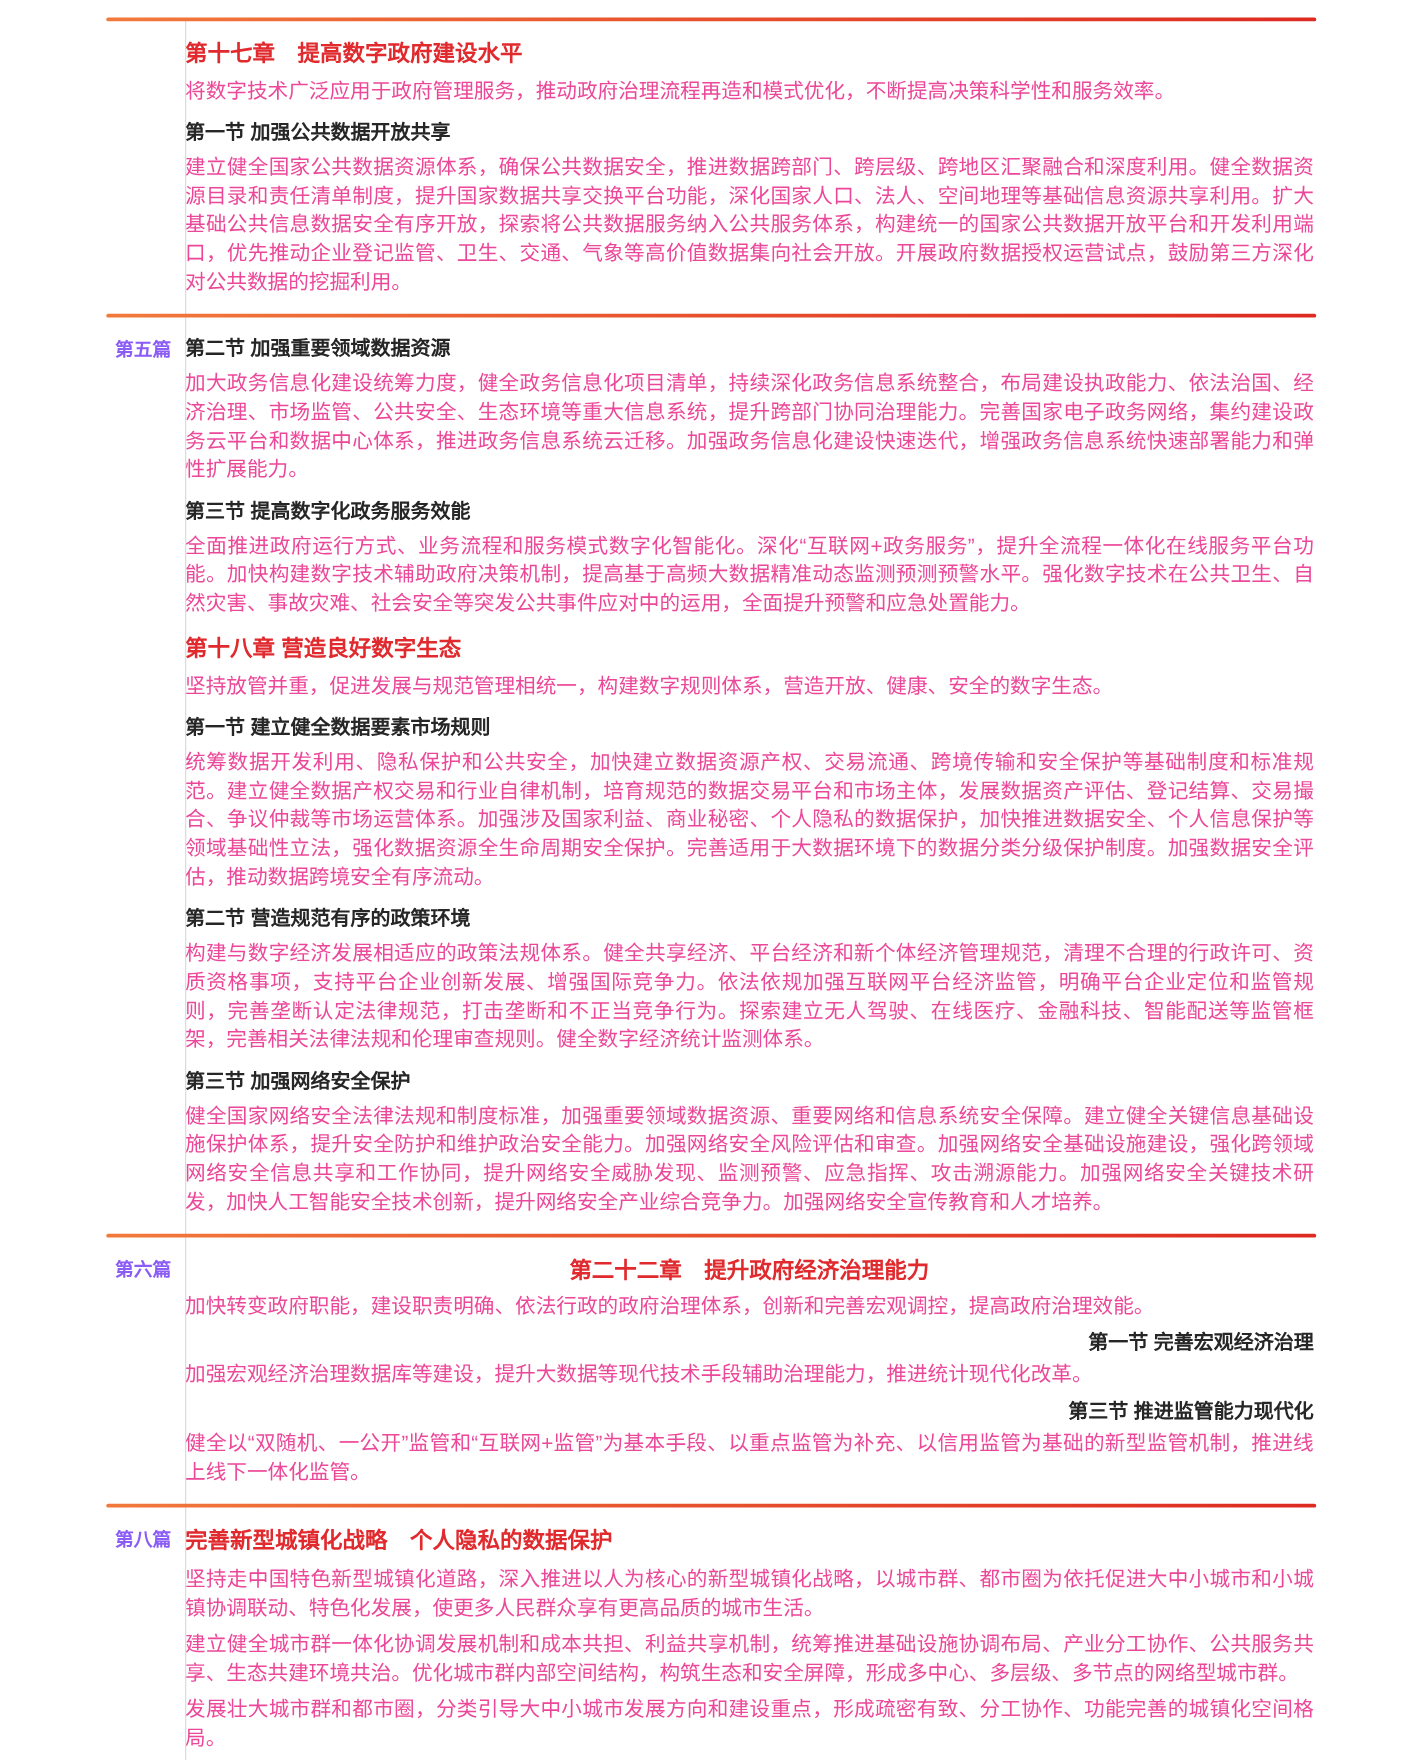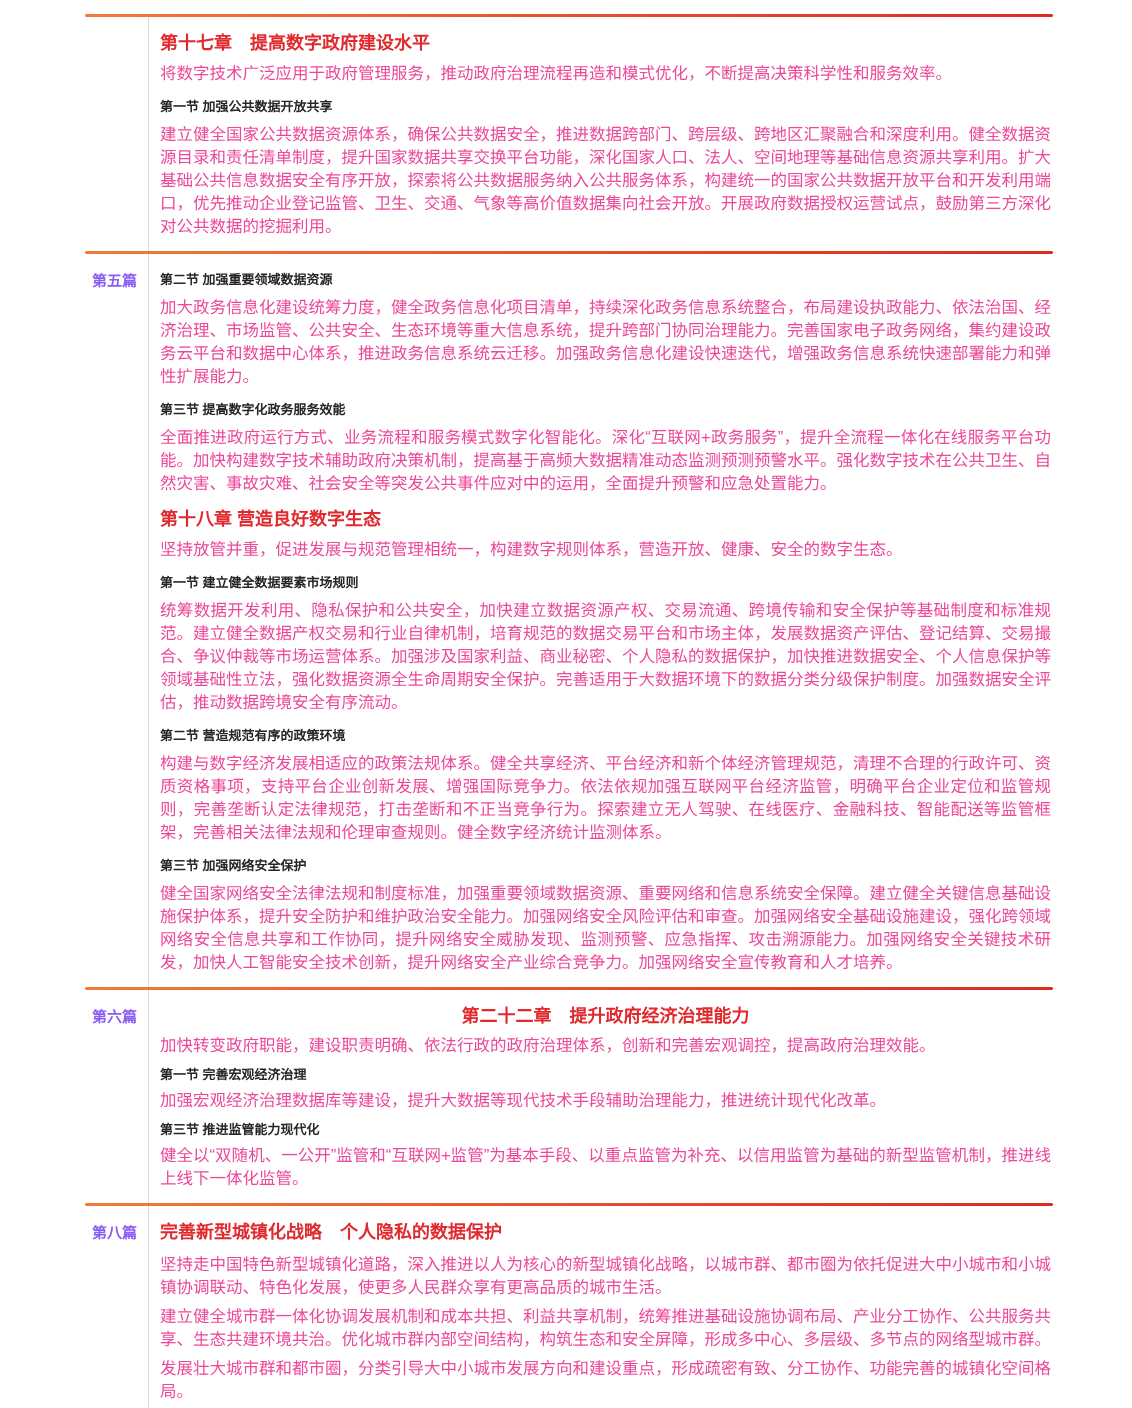--- a/index.html
+++ b/index.html
@@ -37,47 +37,46 @@
   }
   .part-label {
     color: #8b5cf6;
     font-weight: bold;
     font-size: 15px;
     line-height: 24px;
     white-space: nowrap;
   }
   .content-col {
     flex: 1;
-    padding-left: 12px;
     padding-right: 2px;
     min-width: 0;
   }
   .chapter {
     color: #e02a2e;
     font-size: 18px;
     font-weight: bold;
     line-height: 25px;
     margin: 12px 0 6px;
   }
   .section {
     color: #262626;
-    font-size: 13px;
+    font-size: 16px;
     font-weight: bold;
     line-height: 23px;
     margin: 10px 0 5px;
   }
   .para {
     color: #ec4899;
     font-size: 16.5px;
     line-height: 23px;
     margin: 0 0 3px;
     text-align: justify;
   }
   .content-col > :first-child { margin-top: 6px; }
-  .row.tight .section { margin: 6px 0 3px; }
+  .row.tight .section { margin: 6px 0 3px; text-align: right; }
   .row.tight .chapter { margin-bottom: 5px; text-align: center; }
   .row.loose4 .chapter { margin-bottom: 8px; }
   .row.loose4 .para { margin-bottom: 6px; }
 </style>
 </head>
 <body>
 
 <div class="page">
   <div class="vline"></div>
 

